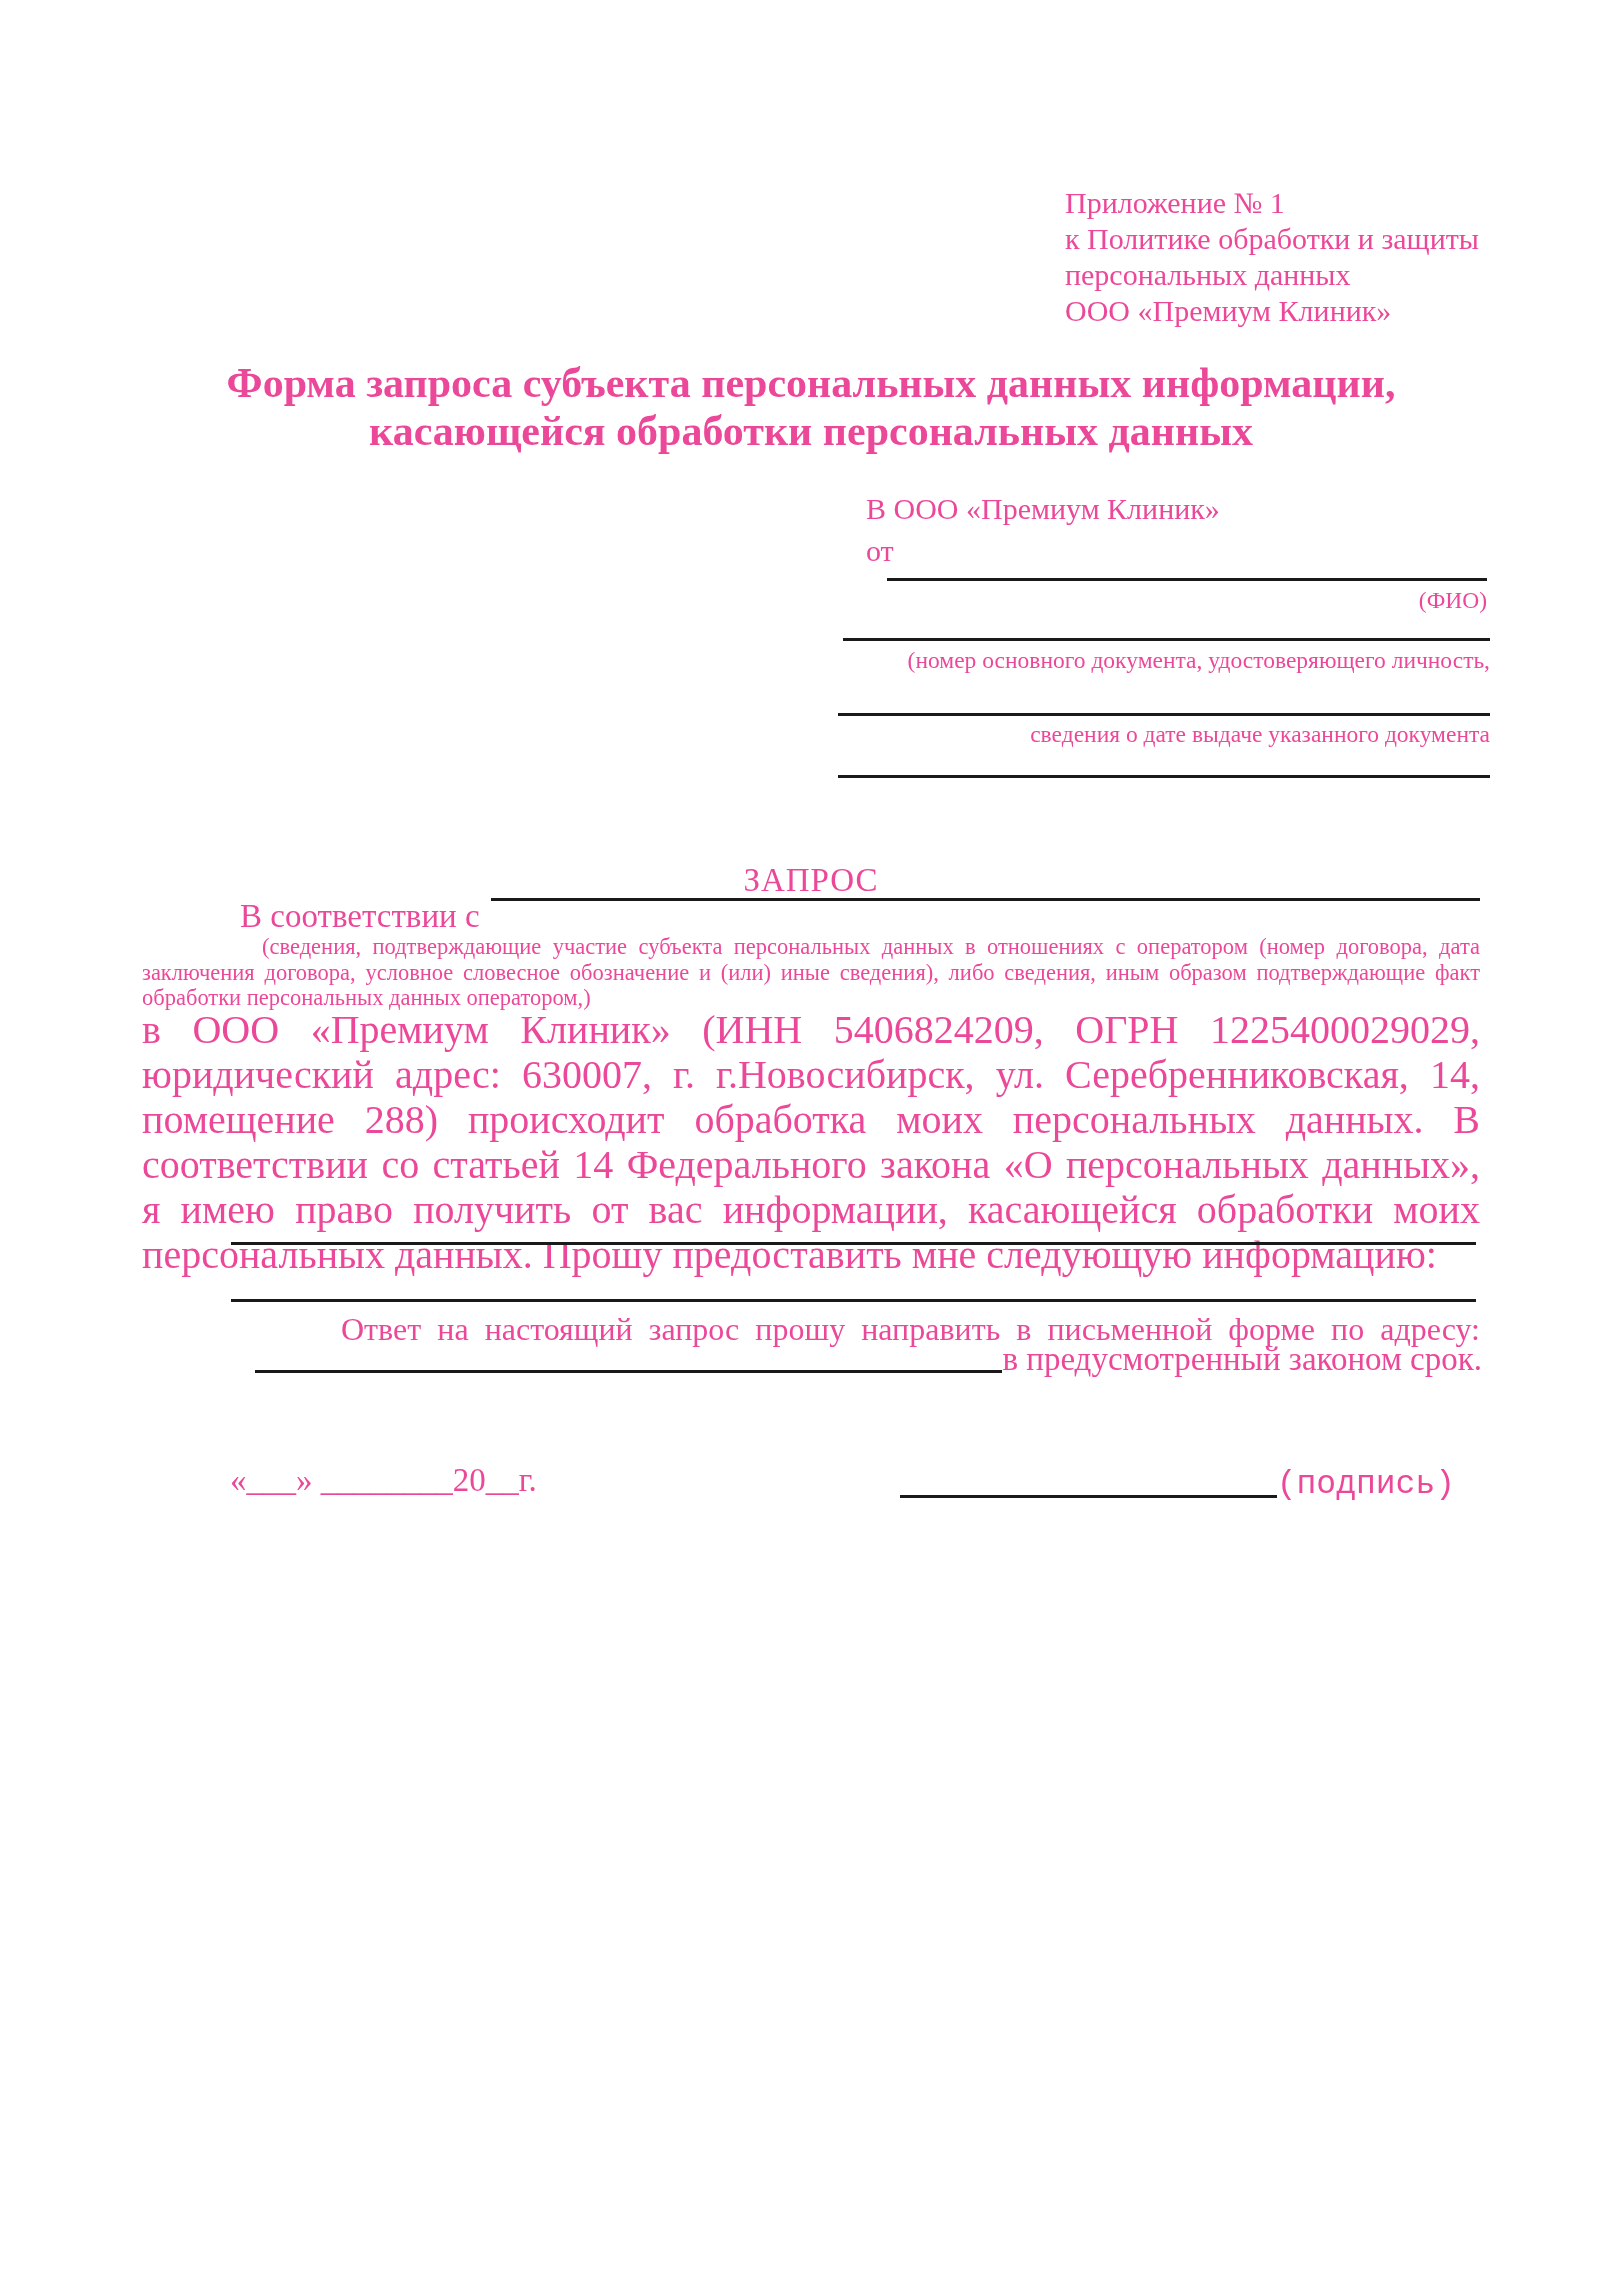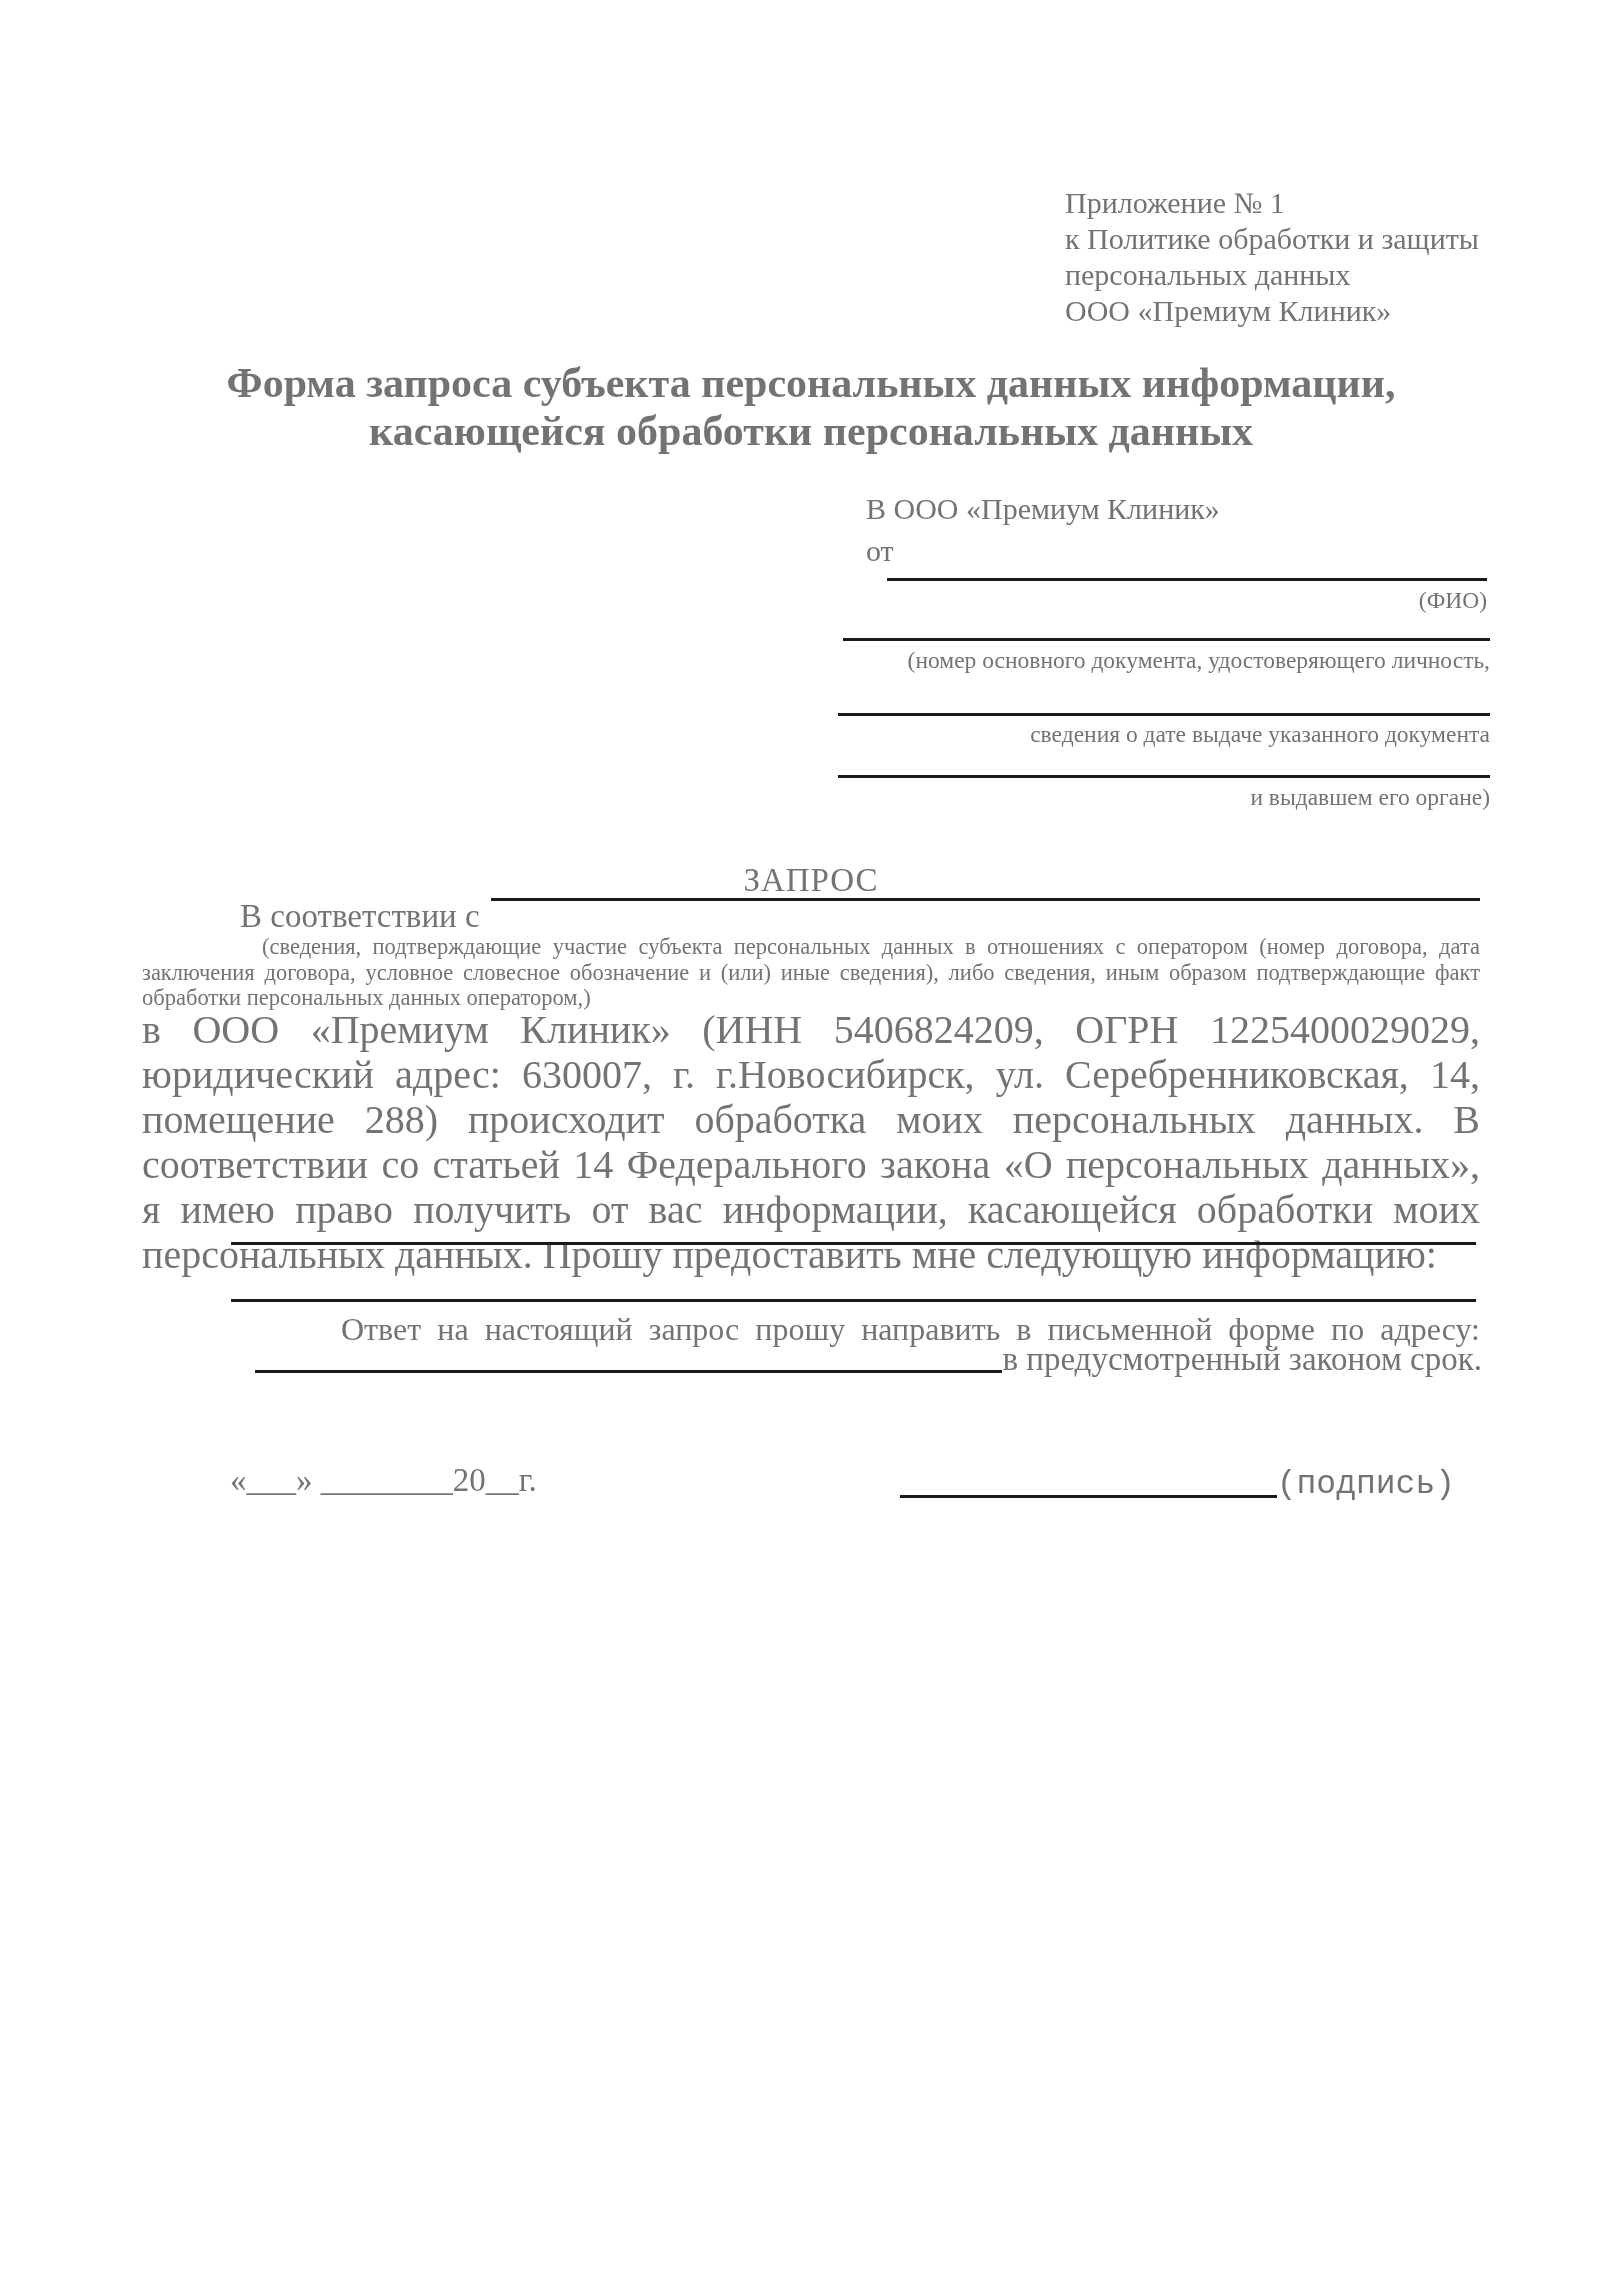--- a/index.html
+++ b/index.html
@@ -1,21 +1,21 @@
 <!DOCTYPE html>
 <html><head>
 <meta charset="utf-8">
 <style>
   html,body{margin:0;padding:0;background:#ffffff;}
   .page{
     position:relative;
     width:1621px;
     height:2293px;
     background:#ffffff;
-    color:#737373;
+    color:#ec4899;
     font-family:"Liberation Serif","DejaVu Serif",serif;
     overflow:hidden;
   }
   .abs{position:absolute;}
   .annex{left:1065px;top:185px;font-size:30px;line-height:36px;white-space:nowrap;}
   .title{left:142px;top:359px;width:1338px;text-align:center;font-weight:bold;font-size:42px;line-height:48px;}
   .org{left:866px;top:492px;font-size:30px;white-space:nowrap;}
   .from{left:866px;top:534px;font-size:30px;}
   .rule{border-top:3.9px solid #1a1a1a;height:0;}
   .cap{font-size:23.5px;text-align:right;line-height:27.4px;}
@@ -58,21 +58,20 @@
   <div class="abs rule" style="left:887px;top:578px;width:600px;"></div>
   <div class="abs cap" style="left:887px;top:587px;width:600px;">(ФИО)</div>
 
   <div class="abs rule" style="left:843px;top:638px;width:647px;"></div>
   <div class="abs cap" style="left:843px;top:647px;width:647px;">(номер основного документа, удостоверяющего личность,</div>
 
   <div class="abs rule" style="left:838px;top:713px;width:652px;"></div>
   <div class="abs cap" style="left:838px;top:721px;width:652px;">сведения о дате выдаче указанного документа</div>
 
   <div class="abs rule" style="left:838px;top:775px;width:652px;"></div>
-  <div class="abs cap" style="left:838px;top:784px;width:652px;">и выдавшем его органе)</div>
 
   <div class="abs zapros">ЗАПРОС</div>
 
   <div class="abs intro">
     <span class="lbl">В соответствии с</span>
     <span class="blank"></span>
   </div>
 
   <div class="abs fineprint">(сведения, подтверждающие участие субъекта персональных данных в отношениях с оператором (номер договора, дата заключения договора, условное словесное обозначение и (или) иные сведения), либо сведения, иным образом подтверждающие факт обработки персональных данных оператором,)</div>
 

